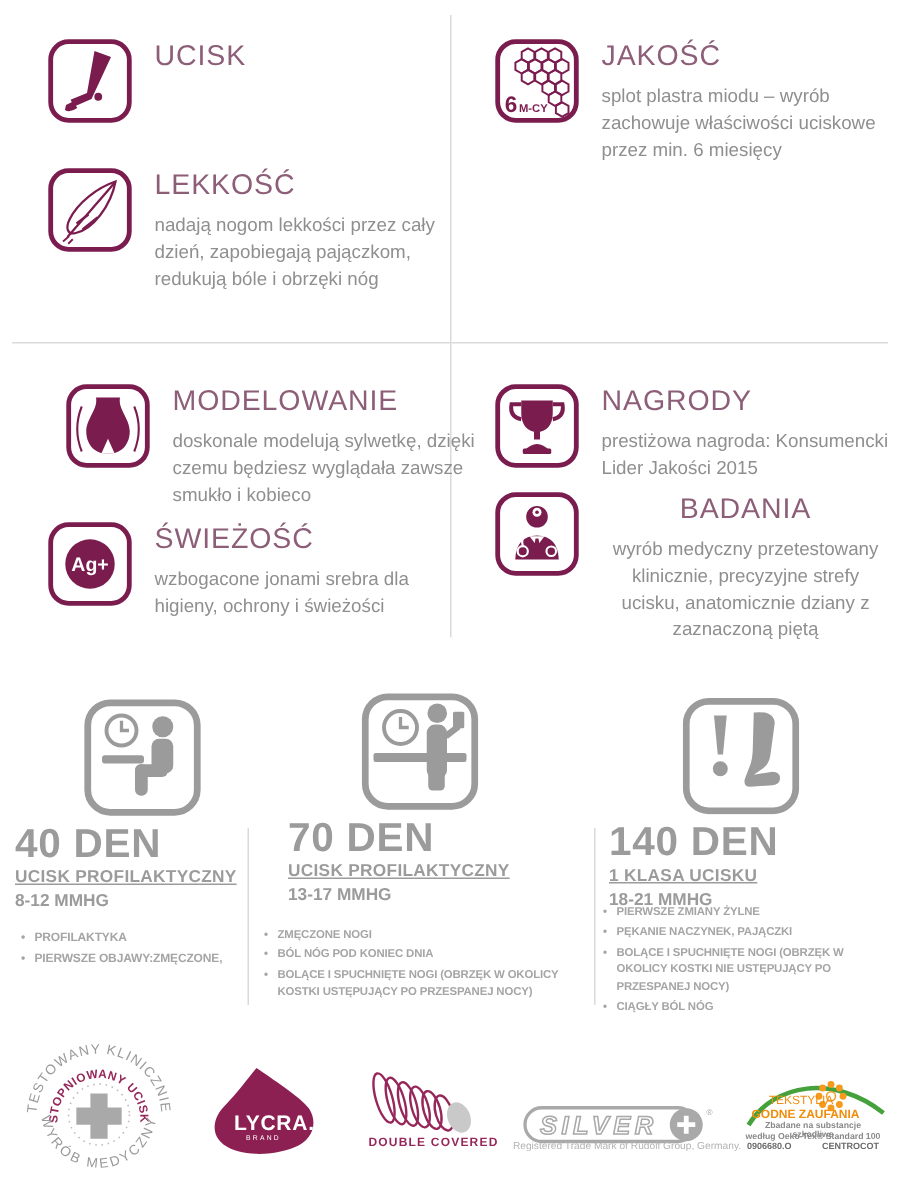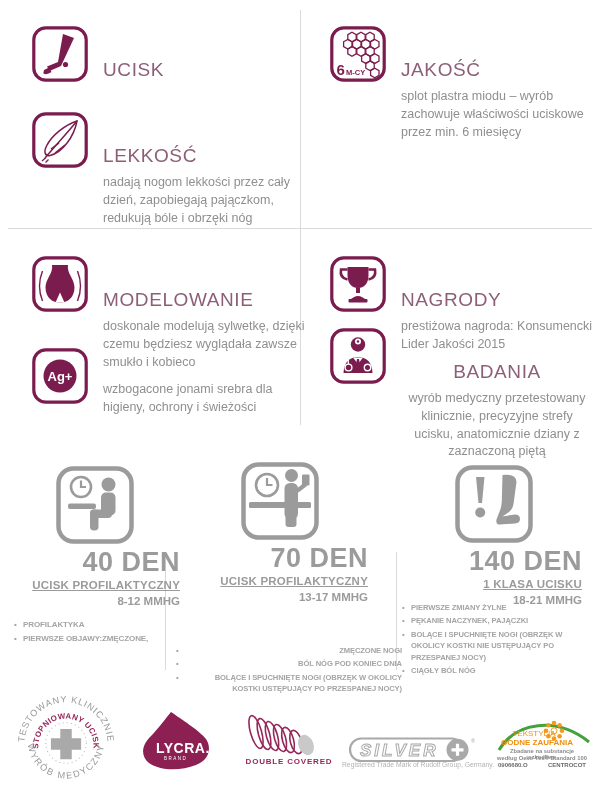--- a/index.html
+++ b/index.html
@@ -5,27 +5,27 @@
   * { margin:0; padding:0; box-sizing:border-box; }
   html,body { background:#fff; }
   body { font-family:"Liberation Sans", sans-serif; }
   .page { position:relative; width:600px; height:800px; background:#fff; overflow:hidden; }
 
   .divider { position:absolute; background:#dadada; }
 
   
   .feature { position:absolute; display:flex; gap:15px; align-items:flex-start; }
   .ficon { flex:none; width:56px; height:56px; }
-  .ftxt  { padding-top:1px;margin-top:32px; }
+  .ftxt  { padding-top:1px; }
   .ftitle{ font-size:19px; font-weight:400; color:#8d5e78; letter-spacing:.6px; margin-bottom:7px; }
   .fdesc { font-size:12.5px; line-height:1.42; color:#8f8f8f; }
   .wL { width:202px; } .wR { width:192px; }
 
   
-  .den { position:absolute; text-align:right; }
+  .den { position:absolute; text-align:left; }
   .den-icon { display:block; margin:0 auto; }
   .den-title{ font-size:27px; font-weight:700; color:#9b9b9b; letter-spacing:.5px; margin-top:3px; }
   .den-sub  { font-size:11.5px; font-weight:700; color:#9b9b9b; letter-spacing:.2px; margin-top:1px;text-decoration:underline; }
   .den-mmhg { font-size:11.5px; font-weight:700; color:#9b9b9b; margin-top:4px; }
   .bullets  { position:absolute; list-style:none; color:#a5a5a5; font-weight:700; font-size:8px; letter-spacing:-.1px; }
   .bullets li { position:relative; padding-left:9px; margin-bottom:2px; line-height:1.5; }
   .bullets li::before { content:"•"; position:absolute; left:0; }
 
   
   .logo { position:absolute; }
@@ -107,41 +107,42 @@
       <text x="6.5" y="48.5" font-size="15" font-weight="bold" fill="#7b1c4f">6</text>
       <text x="16" y="48.5" font-size="7.5" font-weight="bold" fill="#7b1c4f">M-CY</text>
     </svg>
     <div class="ftxt">
       <div class="ftitle">JAKOŚĆ</div>
       <div class="fdesc wR">splot plastra miodu – wyrób zachowuje właściwości uciskowe przez min. 6 miesięcy</div>
     </div>
   </div>
 
 
-  <div class="feature" style="left:32px; top:256px;">
+  <div class="feature" style="left:44px; top:256px;">
     <svg class="ficon" viewBox="0 0 56 56">
       <rect x="1.8" y="1.8" width="52.4" height="52.4" rx="12" fill="none" stroke="#7b1c4f" stroke-width="3.2"></rect>
       <path d="M20 9 C21.5 17 13.5 23 13.5 31.5 C13.5 41.5 20.5 46.5 27 46.5 L29 46.5 C35.5 46.5 42.5 41.5 42.5 31.5 C42.5 23 34.5 17 36 9 Z" fill="#7b1c4f"></path>
       <path d="M23.5 46.5 L28 36.5 L32.5 46.5 Z" fill="#fff"></path>
       <path d="M10.5 15 C6.5 25 6.5 35 10.5 45" stroke="#7b1c4f" fill="none" stroke-width="1.4"></path>
       <path d="M45.5 15 C49.5 25 49.5 35 45.5 45" stroke="#7b1c4f" fill="none" stroke-width="1.4"></path>
     </svg>
     <div class="ftxt">
       <div class="ftitle">MODELOWANIE</div>
       <div class="fdesc wL">doskonale modelują sylwetkę, dzięki czemu będziesz wyglądała zawsze smukło i kobieco</div>
     </div>
   </div>
 
   <div class="feature" style="left:32px; top:348px;">
     <svg class="ficon" viewBox="0 0 56 56">
       <rect x="1.8" y="1.8" width="52.4" height="52.4" rx="12" fill="none" stroke="#7b1c4f" stroke-width="3.2"></rect>
       <circle cx="28" cy="28" r="16.5" fill="#7b1c4f"></circle>
       <text x="28" y="32.8" text-anchor="middle" font-size="13" font-weight="bold" fill="#fff">Ag+</text>
     </svg>
     <div class="ftxt">
+      <div class="ftitle">ŚWIEŻOŚĆ</div>
       <div class="fdesc wL">wzbogacone jonami srebra dla higieny, ochrony i świeżości</div>
     </div>
   </div>
 
   <div class="feature" style="left:330px; top:256px;">
     <svg class="ficon" viewBox="0 0 56 56">
       <rect x="1.8" y="1.8" width="52.4" height="52.4" rx="12" fill="none" stroke="#7b1c4f" stroke-width="3.2"></rect>
       <path d="M17.5 11 H38.5 V19.5 C38.5 27.5 34 32 28 32 C22 32 17.5 27.5 17.5 19.5 Z" fill="#7b1c4f"></path>
       <path d="M17.5 13.5 H11 Q9.5 22 17.5 23.5 M38.5 13.5 H45 Q46.5 22 38.5 23.5" stroke="#7b1c4f" stroke-width="2.6" fill="none"></path>
       <rect x="26" y="31.5" width="4" height="5.5" fill="#7b1c4f"></rect>
@@ -204,21 +205,21 @@
       <path d="M55 27 L63.5 20.5 L66 24 L57.5 30.5 Z" fill="#9b9b9b"></path>
       <rect x="61" y="12.5" width="7.5" height="11" rx="1" fill="#9b9b9b"></rect>
       <rect x="8" y="40" width="62" height="6" rx="1.5" fill="#9b9b9b"></rect>
       <rect x="44.5" y="46" width="11" height="19" rx="3" fill="#9b9b9b"></rect>
     </svg>
     <div class="den-title">70 DEN</div>
     <div class="den-sub">UCISK PROFILAKTYCZNY</div>
     <div class="den-mmhg">13-17 MMHG</div>
   </div>
 
-  <ul class="bullets" style="left:176px; top:645px; width:226px; font-size:7.6px;text-align:right;">
+  <ul class="bullets" style="left:176px; top:617px; width:226px; font-size:7.6px;">
     <li>ZMĘCZONE NOGI</li>
     <li>BÓL NÓG POD KONIEC DNIA</li>
     <li>BOLĄCE I SPUCHNIĘTE NOGI (OBRZĘK W OKOLICY KOSTKI USTĘPUJĄCY PO PRZESPANEJ NOCY)</li>
   </ul>
 
   <div class="den" style="left:406px; top:465px; width:176px;">
     <svg class="den-icon" width="78" height="78" viewBox="0 0 78 78">
       <rect x="2.5" y="2.5" width="73" height="73" rx="15" fill="none" stroke="#9b9b9b" stroke-width="4.5"></rect>
       <path d="M21 12 H29.5 L27 38 H23.5 Z" fill="#9b9b9b"></path>
       <circle cx="25.2" cy="47.5" r="5" fill="#9b9b9b"></circle>

